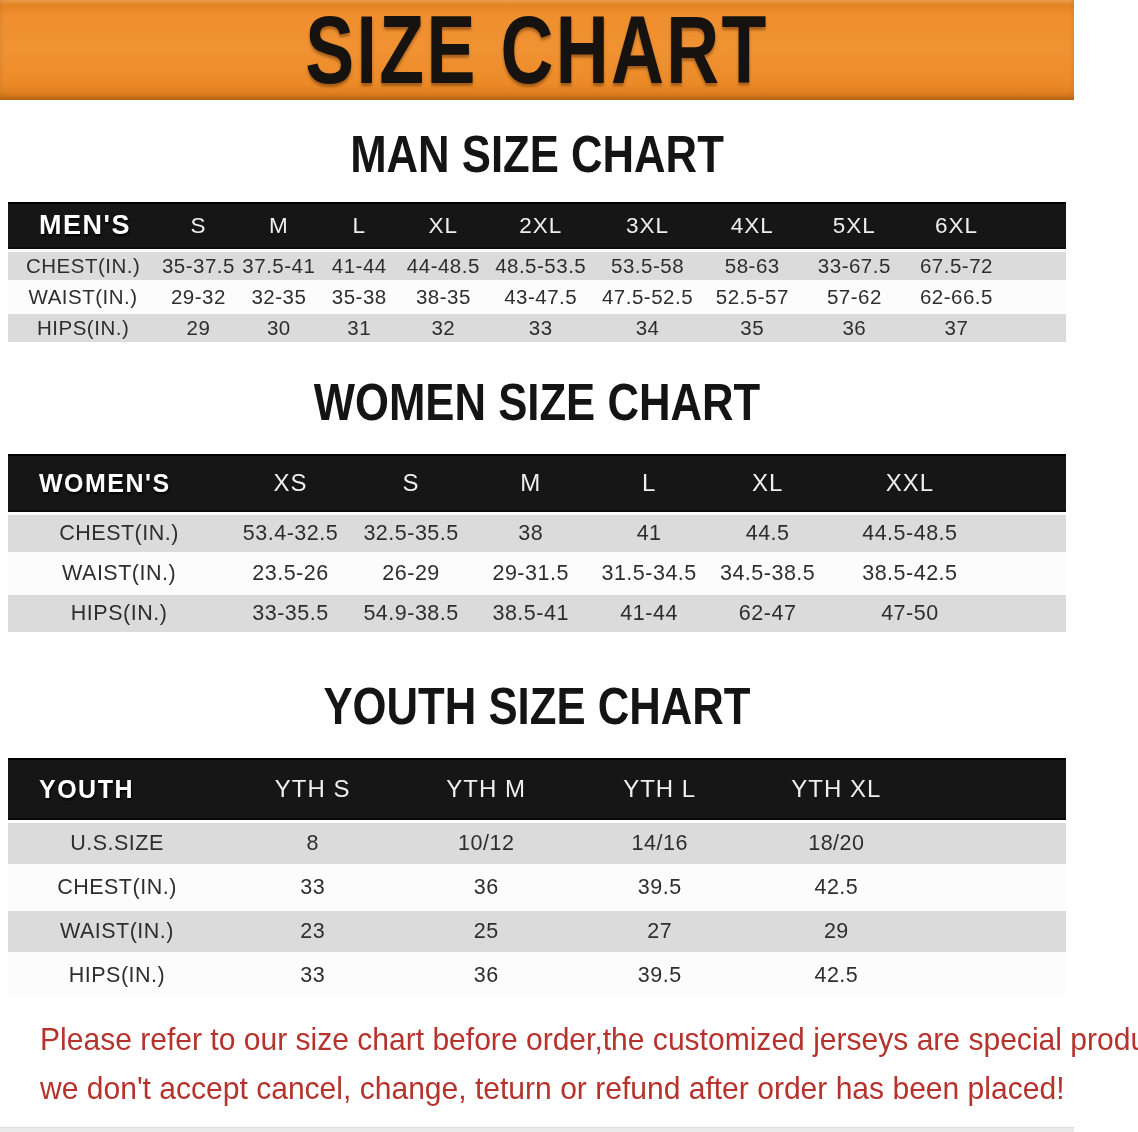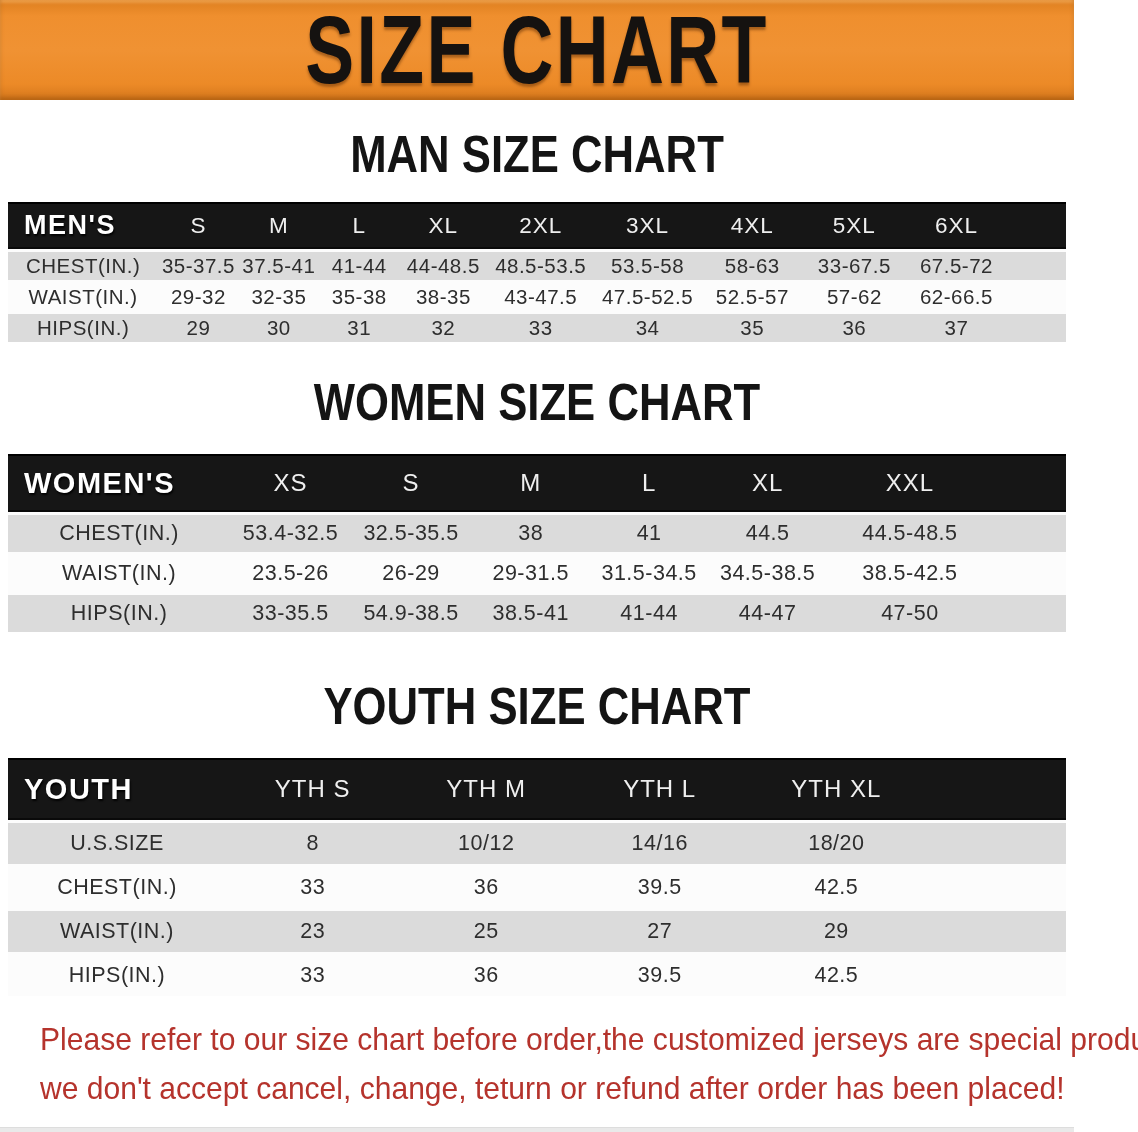--- a/index.html
+++ b/index.html
@@ -46,21 +46,21 @@
     table-layout: fixed;
   }
   .size-table thead th {
     background: #161616;
     border-top: 2px solid #000;
     border-bottom: 2px solid #0a0a0a;
     white-space: nowrap; overflow: hidden;
   }
   .header-label {
     color: #ffffff; font-weight: 800; font-size: 27px;
-    letter-spacing: 1.5px; text-align: left; padding-left: 16px;
+    letter-spacing: 1.5px; text-align: left; padding-left: 31px;
     text-shadow: 1px 2px 2px rgba(0,0,0,.9);
     margin-top: 11px;
   }
   .col-head {
     color: #efefef; font-weight: 500; font-size: 22.5px;
     text-align: center; letter-spacing: 1px;
   }
   .size-table tbody td {
     text-align: center; font-size: 20.5px; color: #2e2e2e;
     border-top: 3px solid #fcfcfc;
@@ -68,21 +68,21 @@
     letter-spacing: .5px;
   }
   .size-table tbody tr:nth-child(odd) td { background: #dbdbdb; }
   .size-table tbody tr:nth-child(even) td { background: #fcfcfc; }
   .row-label { color: #333; }
 
   .sec-0 thead tr { height: 47px; }
   .sec-0 tbody tr { height: 31px; }
   .sec-1 thead tr { height: 58px; }
   .sec-1 tbody tr { height: 40px; }
-  .sec-1 .header-label, .sec-2 .header-label { font-size: 29px; }
+  .sec-1 .header-label, .sec-2 .header-label { font-size: 25px; }
   .sec-1 .col-head, .sec-2 .col-head { font-size: 24px; }
   .sec-1 tbody td, .sec-2 tbody td { font-size: 21.5px; }
   .sec-2 thead tr { height: 62px; }
   .sec-2 tbody tr { height: 44px; border-radius: 14px; }
 
   
   .note { margin: 24px 38px 0 40px; }
   .note p {
     margin: 0 0 9px; font-size: 30.5px; line-height: 1.3;
     color: #b5332c; font-weight: 400;
@@ -223,21 +223,21 @@
               <td class="value">34.5-38.5</td>
               <td class="value">38.5-42.5</td>
               <td class="value spacer"></td>
             </tr>
             <tr>
               <td class="row-label">HIPS(IN.)</td>
               <td class="value">33-35.5</td>
               <td class="value">54.9-38.5</td>
               <td class="value">38.5-41</td>
               <td class="value">41-44</td>
-              <td class="value">44-47</td>
+              <td class="value">62-47</td>
               <td class="value">47-50</td>
               <td class="value spacer"></td>
             </tr>
           </tbody>
         </table>
       </section>
       <section class="section sec-2">
         <h2 class="section-heading">YOUTH SIZE CHART</h2>
         <table class="size-table">
           <colgroup>

